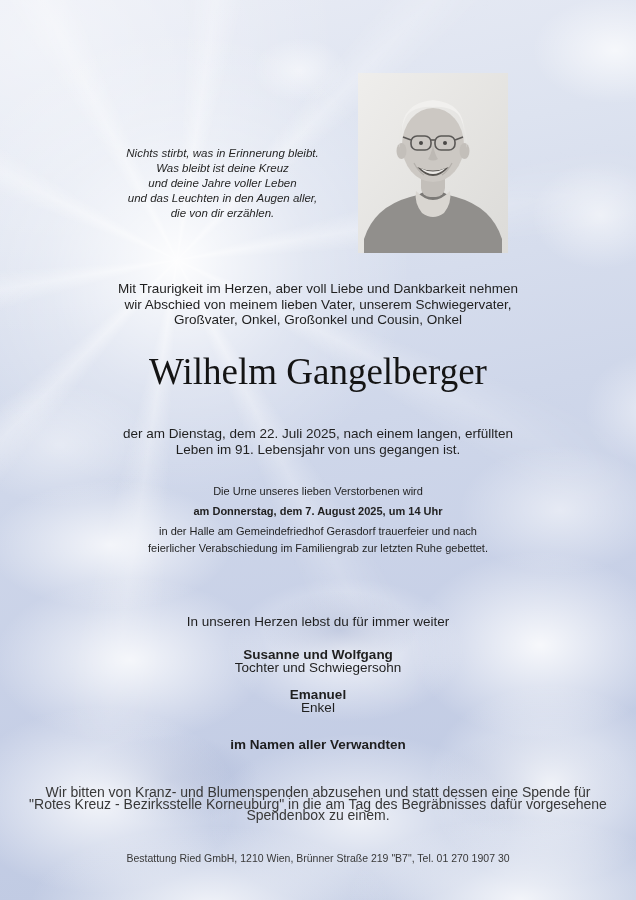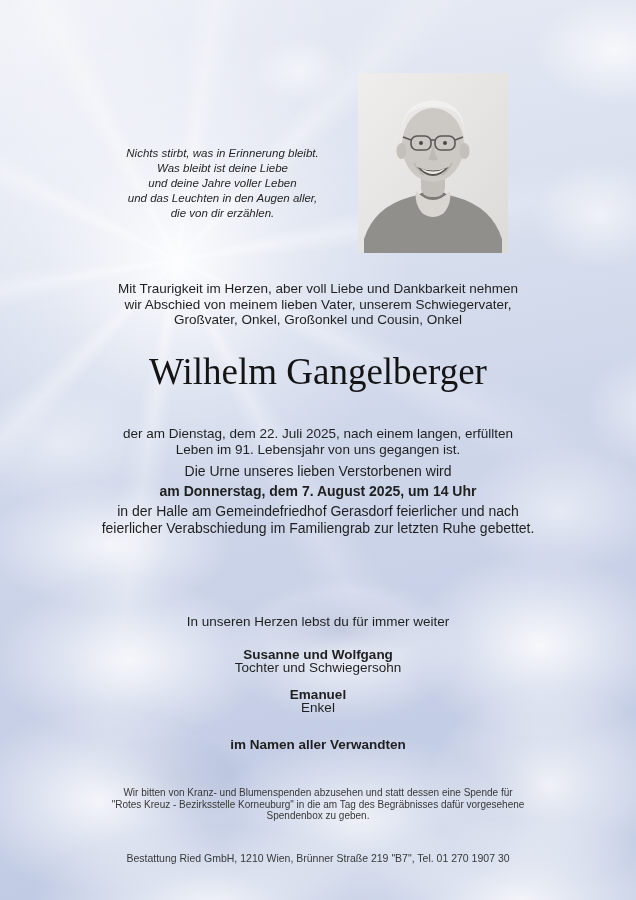--- a/index.html
+++ b/index.html
@@ -39,28 +39,28 @@
     background:radial-gradient(closest-side, rgba(138,153,194,.38), rgba(138,153,194,0) 70%);
     pointer-events:none;
   }
   
   .block{position:absolute;left:0;right:0;text-align:center;z-index:5;}
   .poem{top:146px;left:60px;right:251px;font-style:italic;font-size:11.5px;line-height:15px;color:#262626;}
   .photo{position:absolute;left:358px;top:73px;width:150px;height:180px;z-index:5;}
   .intro{top:281px;font-size:13.5px;line-height:15.5px;}
   .name{top:350px;font-family:"Liberation Serif", serif;font-size:37px;line-height:44px;font-weight:400;color:#141414;}
   .death{top:426px;font-size:13.5px;line-height:16px;}
-  .funeral{top:463px;font-size:14px;line-height:17px;}
+  .funeral{top:483px;font-size:11px;line-height:17px;}
   .funeral .bold{font-weight:700;margin:3px 16px;}
   .remembrance{top:614px;font-size:13.5px;}
   .family{top:648px;font-size:13.5px;line-height:13px;}
   .mourner{margin-bottom:14px;}
   .mourner-names{font-weight:700;}
   .closing{margin-top:24px;font-weight:700;}
-  .donation{top:787px;font-size:10px;line-height:11.5px;color:#383838;}
+  .donation{top:787px;font-size:14px;line-height:11.5px;color:#383838;}
   .footer{top:853px;font-size:10.5px;line-height:11.5px;color:#383838;}
 </style>
 </head>
 <body>
 
 <div class="page">
 
   <div class="rays"></div>
   <div class="sun-glow"></div>
 
@@ -78,21 +78,21 @@
   <div class="sky-shadow" style="left:390px;top:710px;width:280px;height:150px;"></div>
   <div class="sky-shadow" style="left:230px;top:575px;width:220px;height:110px;"></div>
   <div class="cloud" style="left:-90px;top:670px;width:380px;height:260px;opacity:.85;"></div>
   <div class="cloud" style="left:150px;top:700px;width:420px;height:240px;opacity:.75;"></div>
   <div class="cloud" style="left:380px;top:645px;width:340px;height:280px;opacity:.85;"></div>
   <div class="cloud" style="left:-40px;top:795px;width:500px;height:220px;opacity:.8;"></div>
   <div class="cloud" style="left:280px;top:785px;width:480px;height:230px;opacity:.85;"></div>
 
   <div class="block poem">
     <div>Nichts stirbt, was in Erinnerung bleibt.</div>
-    <div>Was bleibt ist deine Liebe</div>
+    <div>Was bleibt ist deine Kreuz</div>
     <div>und deine Jahre voller Leben</div>
     <div>und das Leuchten in den Augen aller,</div>
     <div>die von dir erzählen.</div>
   </div>
 
   <svg class="photo" viewBox="0 0 150 180" xmlns="http://www.w3.org/2000/svg">
     <defs>
       <linearGradient id="pbg" x1="0" y1="0" x2="1" y2="1">
         <stop offset="0" stop-color="#efeeec"></stop>
         <stop offset="1" stop-color="#dcdbd8"></stop>
@@ -140,41 +140,41 @@
   <div class="block name">Wilhelm Gangelberger</div>
 
   <div class="block death">
     <div>der am Dienstag, dem 22. Juli 2025, nach einem langen, erfüllten</div>
     <div>Leben im 91. Lebensjahr von uns gegangen ist.</div>
   </div>
 
   <div class="block funeral">
     <div>Die Urne unseres lieben Verstorbenen wird</div>
     <div class="bold">am Donnerstag, dem 7. August 2025, um 14 Uhr</div>
-    <div>in der Halle am Gemeindefriedhof Gerasdorf feierlicher und nach</div>
+    <div>in der Halle am Gemeindefriedhof Gerasdorf trauerfeier und nach</div>
     <div>feierlicher Verabschiedung im Familiengrab zur letzten Ruhe gebettet.</div>
   </div>
 
   <div class="block remembrance">In unseren Herzen lebst du für immer weiter</div>
 
   <div class="block family">
     <div class="mourner">
       <div class="mourner-names">Susanne und Wolfgang</div>
       <div class="mourner-relation">Tochter und Schwiegersohn</div>
     </div>
     <div class="mourner">
       <div class="mourner-names">Emanuel</div>
       <div class="mourner-relation">Enkel</div>
     </div>
     <div class="closing">im Namen aller Verwandten</div>
   </div>
 
   <div class="block donation">
     <div>Wir bitten von Kranz- und Blumenspenden abzusehen und statt dessen eine Spende für</div>
     <div>"Rotes Kreuz - Bezirksstelle Korneuburg" in die am Tag des Begräbnisses dafür vorgesehene</div>
-    <div>Spendenbox zu geben.</div>
+    <div>Spendenbox zu einem.</div>
   </div>
 
   <div class="block footer">
     <div>Bestattung Ried GmbH, 1210 Wien, Brünner Straße 219 "B7", Tel. 01 270 1907 30</div>
   </div>
 
 </div>
 
 </body></html>

